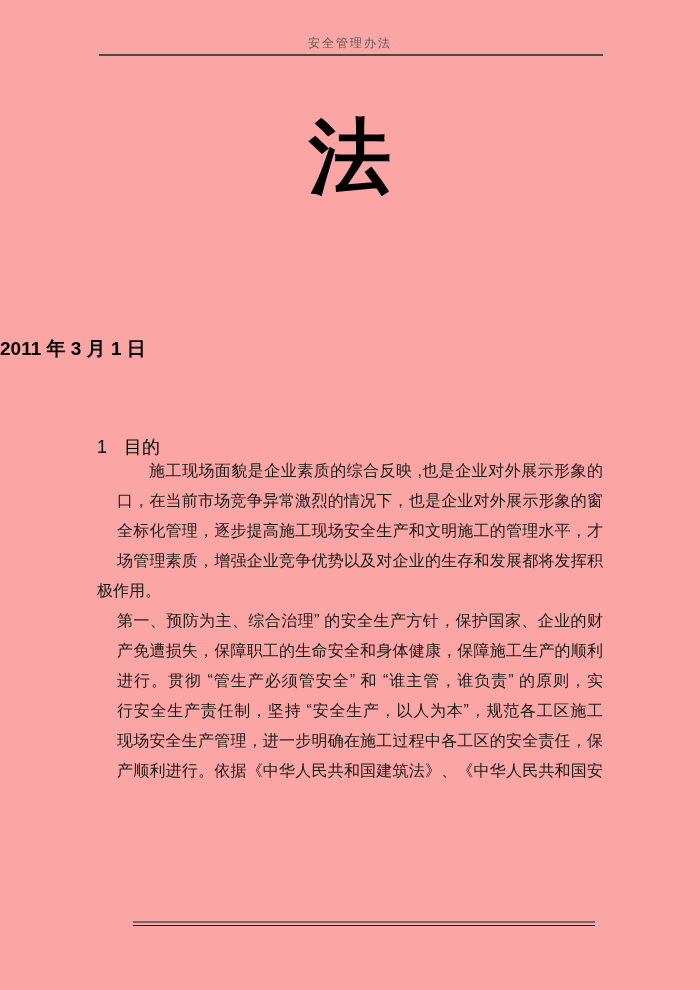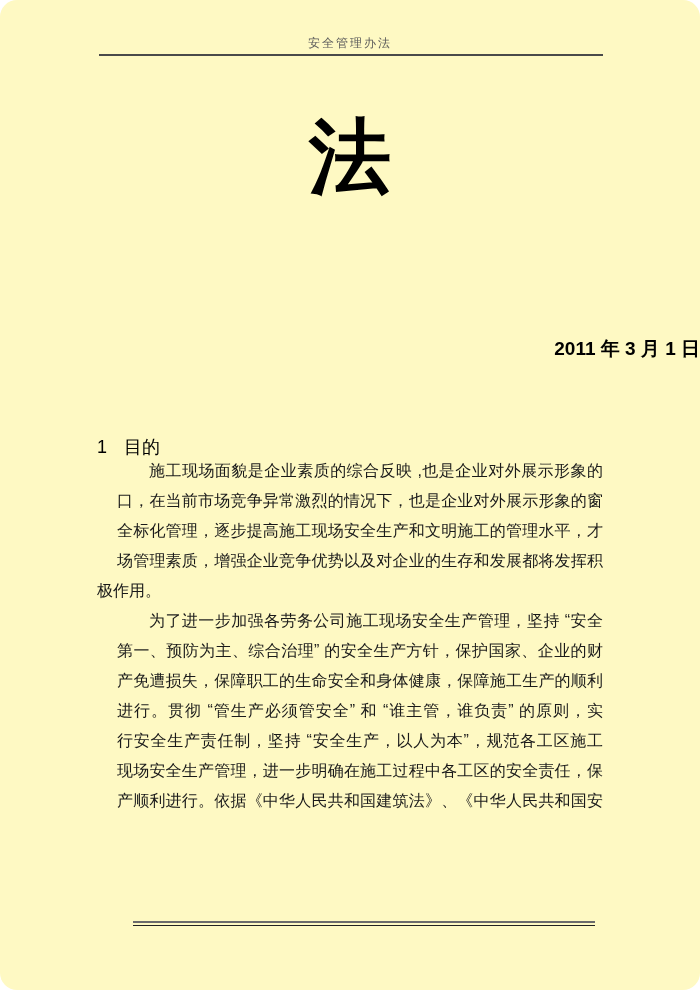--- a/index.html
+++ b/index.html
@@ -4,25 +4,24 @@
 <style>
   html, body {
     margin: 0;
     padding: 0;
     background: #ffffff;
   }
   .page {
     position: relative;
     width: 700px;
     height: 990px;
-    background: #fef9c3;
+    background: #fca5a5;
     overflow: hidden;
     font-family: "Liberation Sans", sans-serif;
     color: #1a1a1a;
-    border-radius: 17px;
   }
   
   .header-title {
     position: absolute;
     top: 35px;
     left: 0;
     width: 100%;
     text-align: center;
     font-family: "Liberation Serif", serif;
     font-size: 12px;
@@ -48,21 +47,21 @@
     line-height: 88px;
     font-weight: 900;
     color: #000000;
   }
   
   .doc-date {
     position: absolute;
     top: 336px;
     left: 0;
     width: 100%;
-    text-align: right;
+    text-align: left;
     font-size: 19px;
     line-height: 26px;
     font-weight: bold;
     color: #000000;
   }
   
   .section-heading {
     position: absolute;
     top: 436px;
     left: 97px;
@@ -130,21 +129,20 @@
 
   <div class="body-text">
     <div class="paragraph">
       <div class="line jl first">施工现场面貌是企业素质的综合反映 ,也是企业对外展示形象的窗</div>
       <div class="line jl">口，在当前市场竞争异常激烈的情况下，也是企业对外展示形象的窗</div>
       <div class="line jl">全标化管理，逐步提高施工现场安全生产和文明施工的管理水平，才</div>
       <div class="line jl">场管理素质，增强企业竞争优势以及对企业的生存和发展都将发挥积</div>
       <div class="line">极作用。</div>
     </div>
     <div class="paragraph">
-      <div class="line jl first">为了进一步加强各劳务公司施工现场安全生产管理，坚持 “安全</div>
       <div class="line jl">第一、预防为主、综合治理” 的安全生产方针，保护国家、企业的财</div>
       <div class="line jl">产免遭损失，保障职工的生命安全和身体健康，保障施工生产的顺利</div>
       <div class="line jl">进行。贯彻 “管生产必须管安全” 和 “谁主管，谁负责” 的原则，实</div>
       <div class="line jl">行安全生产责任制，坚持 “安全生产，以人为本”，规范各工区施工</div>
       <div class="line jl">现场安全生产管理，进一步明确在施工过程中各工区的安全责任，保</div>
       <div class="line jl">产顺利进行。依据《中华人民共和国建筑法》、《中华人民共和国安全</div>
     </div>
   </div>
 
   <div class="footer-rule">

